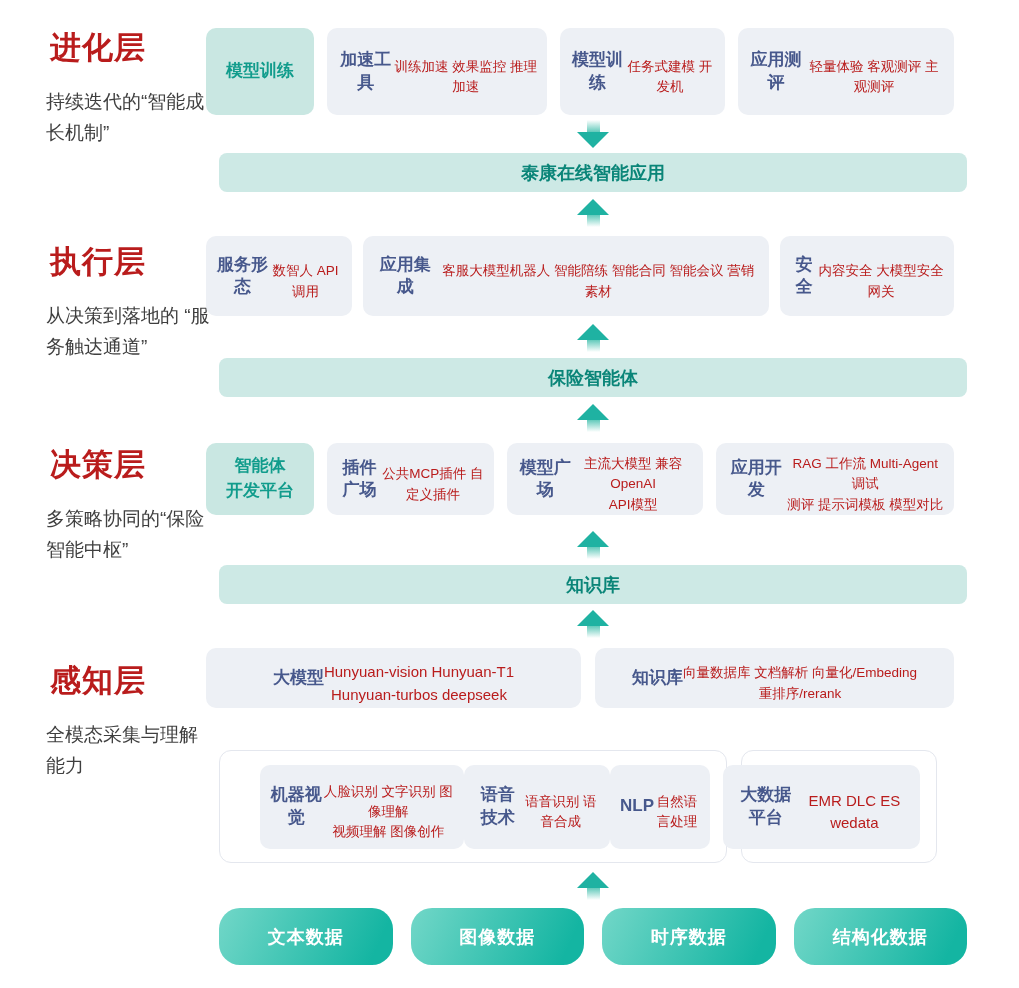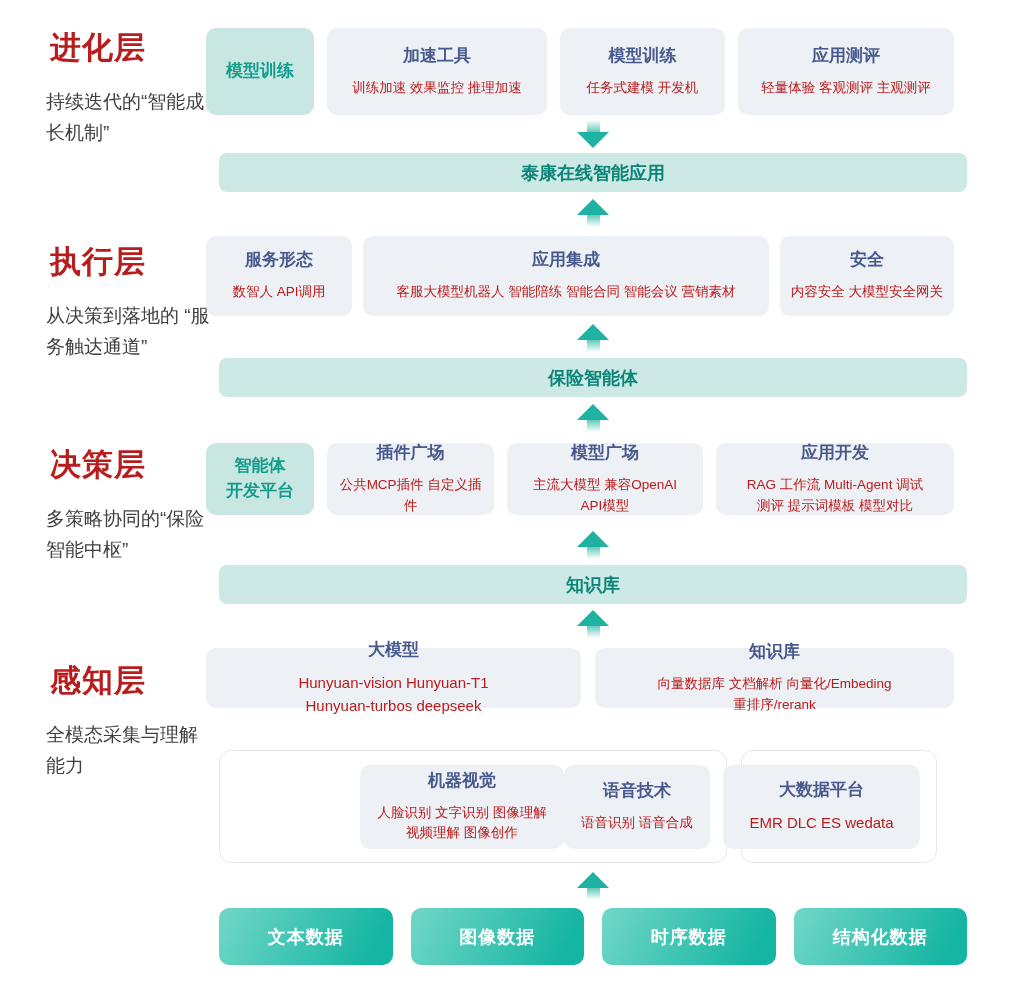--- a/index.html
+++ b/index.html
@@ -8,21 +8,21 @@
     font-family:"Liberation Sans","DejaVu Sans",sans-serif;overflow:hidden;
   }
   
   .layer-label{position:absolute;left:38px;width:182px;}
   .layer-label h2{margin:0 0 17px 12px;font-size:31px;font-weight:bold;color:#b91c1c;letter-spacing:1px;}
   .layer-label p{margin:8px;font-size:19px;color:#3f3f3f;line-height:1.65;}
   
   .row{position:absolute;left:206px;width:748px;display:flex;justify-content:space-between;}
   .gbox{
     background:#edf0f5;border-radius:10px;box-sizing:border-box;
-    display:flex;flex-direction:column;justify-content:center;align-items:center;
+    display:flex;flex-direction:row;justify-content:center;align-items:center;
     text-align:center;padding:8px 10px;
   }
   .gbox .t{font-size:17px;font-weight:bold;color:#47588c;line-height:1.3;}
   .gbox .s{margin-top:11px;font-size:13.5px;color:#b91c1c;line-height:1.5;}
   .tealbox{
     background:#c9e7e2;border-radius:10px;box-sizing:border-box;
     display:flex;flex-direction:column;justify-content:center;align-items:center;
     text-align:center;font-size:17px;font-weight:bold;color:#119c8c;line-height:1.45;
   }
   
@@ -39,21 +39,21 @@
   .stem-down{width:13px;height:12px;background:linear-gradient(to top,#62cabb,rgba(214,240,235,0));}
   
   .outer{
     position:absolute;top:750px;height:113px;border:1px solid #e4e7ee;border-radius:12px;
     background:#ffffff;box-sizing:border-box;display:flex;align-items:center;
     justify-content:flex-end;padding:0 16px;
   }
   
   .btn-row{position:absolute;left:219px;top:908px;width:748px;display:flex;gap:18px;}
   .dbtn{
-    flex:1;height:57px;border-radius:10px;
+    flex:1;height:57px;border-radius:21px;
     background:linear-gradient(115deg,#72d7c8 0%,#14b5a2 88%);
     display:flex;align-items:center;justify-content:center;
     color:#ffffff;font-size:18px;font-weight:bold;letter-spacing:1px;
   }
 </style>
 </head>
 <body>
 
 <div class="canvas">
 
@@ -216,20 +216,26 @@
         <div>人脸识别 文字识别 图像理解</div>
         <div>视频理解 图像创作</div>
       </div>
     </div>
     <div class="gbox" style="flex:0 0 146px;height:84px">
       <div class="t">语音技术</div>
       <div class="s">
         <div>语音识别 语音合成</div>
       </div>
     </div>
+    <div class="gbox" style="flex:0 0 100px;height:84px">
+      <div class="t">NLP</div>
+      <div class="s">
+        <div>自然语言处理</div>
+      </div>
+    </div>
   </div>
 
   <div class="outer" style="left:741px;width:196px;justify-content:flex-end">
     <div class="gbox" style="flex:0 0 197px;height:84px">
       <div class="t">大数据平台</div>
       <div class="s" style="font-size:15px">
         <div>EMR DLC ES wedata</div>
       </div>
     </div>
   </div>

